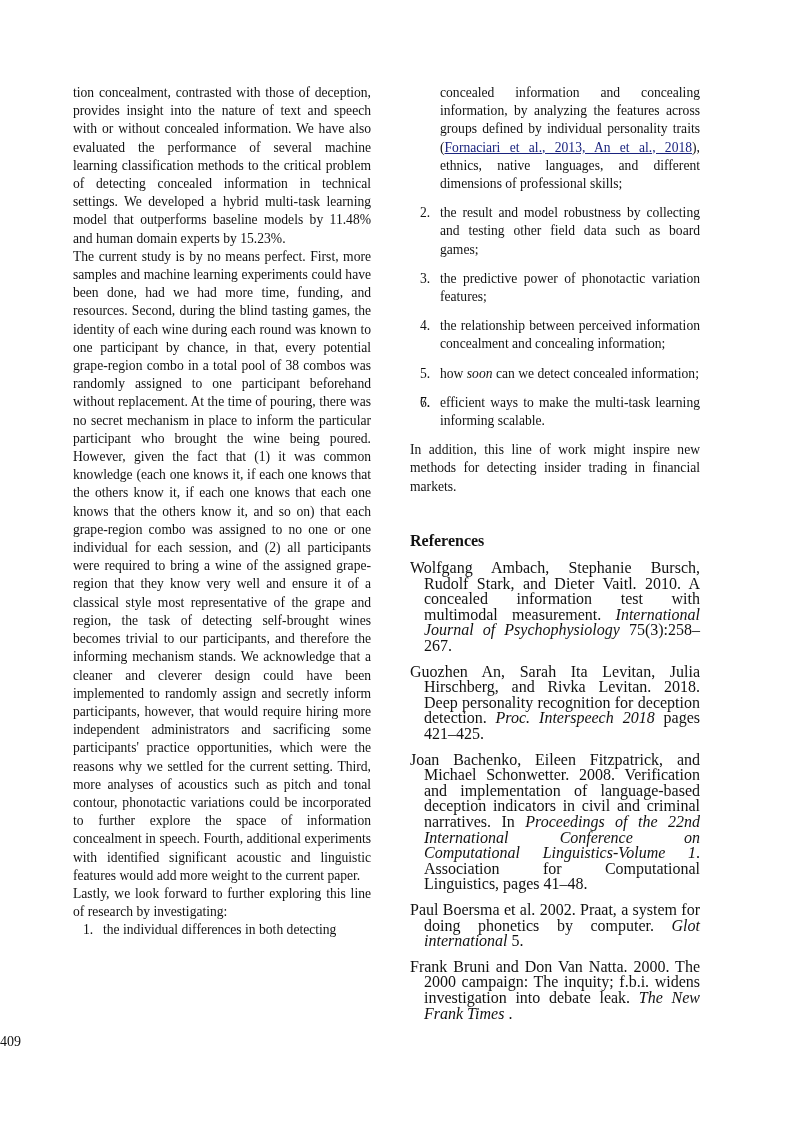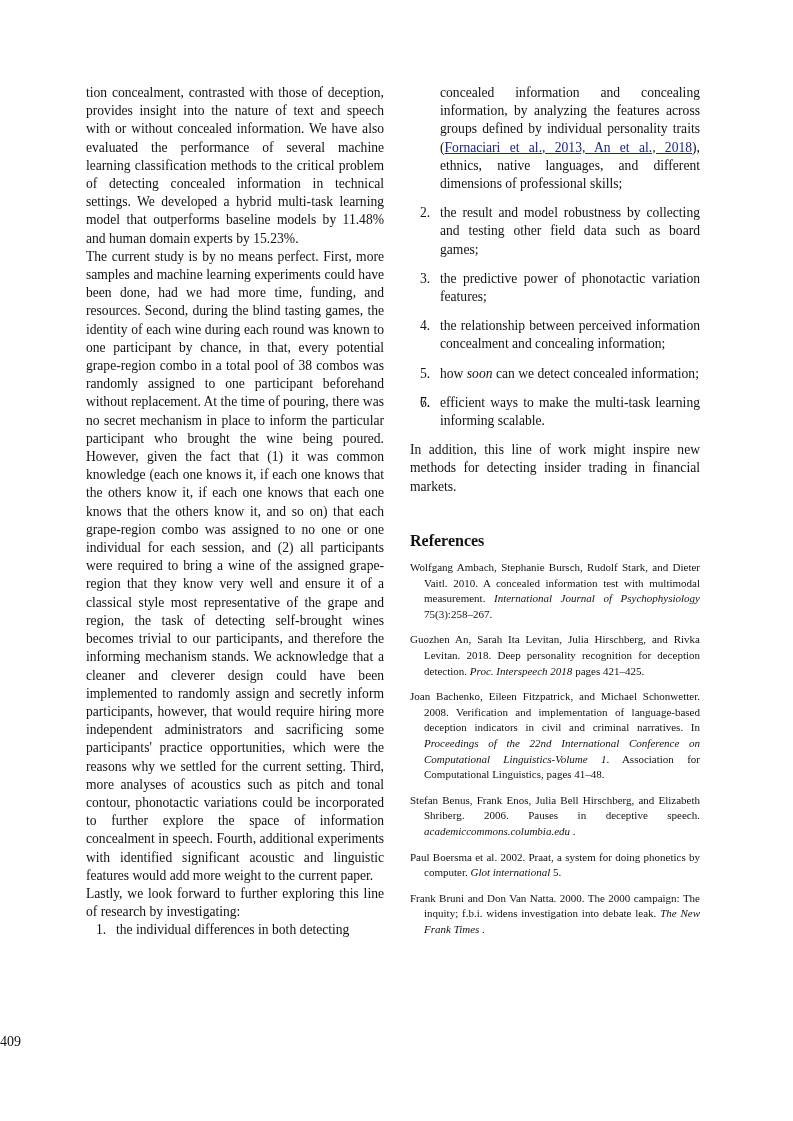--- a/index.html
+++ b/index.html
@@ -1,31 +1,31 @@
 <!DOCTYPE html>
 <html><head>
 <meta charset="utf-8">
 <style>
   html, body { margin: 0; padding: 0; background: #ffffff; }
   body { width: 793px; height: 1121px; position: relative; overflow: hidden;
          font-family: "Liberation Serif", "DejaVu Serif", serif; color: #111; }
   .col { position: absolute; top: 84px; width: 298px; font-size: 13.6px; line-height: 18.2px; }
-  .col-left { left: 86px; }
+  .col-left { left: 73px; }
   .col-right { left: 410px; width: 290px; }
   .para { margin: 0; text-align: justify; hyphens: manual; }
   ol.future { margin: 0; padding: 0; list-style: none; }
   ol.future li { position: relative; padding-left: 30px; text-align: justify; margin-bottom: 11px; }
   ol.future li .num { position: absolute; left: 10px; top: 0; }
   .left-list { margin-top: 14px; }
   .left-list li { padding-left: 32px; }
   .cont { padding-left: 30px; text-align: justify; margin-bottom: 11px; }
   .cite { color: #1a237e; text-decoration: underline; }
   em { font-style: italic; }
   h2.refs { font-size: 16px; font-weight: bold; margin: 36px 0 10px 0; }
-  .ref { font-size: 11px; line-height: 15.6px; text-align: justify; padding-left: 14px; text-indent: -14px; margin-bottom: 10px; }
+  .ref { font-size: 16px; line-height: 15.6px; text-align: justify; padding-left: 14px; text-indent: -14px; margin-bottom: 10px; }
   .pagenum { position: absolute; top: 1034px; left: 0; width: 793px; text-align: left; font-size: 14px; }
 </style>
 </head>
 <body>
 
 <div class="col col-left">
   <p class="para">tion concealment, contrasted with those of deception, provides insight into the nature of text and speech with or without concealed information. We have also evaluated the performance of several machine learning classification methods to the critical problem of detecting concealed information in technical settings. We developed a hybrid multi-task learning model that outperforms baseline models by 11.48% and human domain experts by 15.23%.</p>
   <p class="para">The current study is by no means perfect. First, more samples and machine learning experiments could have been done, had we had more time, funding, and resources. Second, during the blind tasting games, the identity of each wine during each round was known to one participant by chance, in that, every potential grape-region combo in a total pool of 38 combos was randomly assigned to one participant beforehand without replacement. At the time of pouring, there was no secret mechanism in place to inform the particular participant who brought the wine being poured. However, given the fact that (1) it was common knowledge (each one knows it, if each one knows that the others know it, if each one knows that each one knows that the others know it, and so on) that each grape-region combo was assigned to no one or one individual for each session, and (2) all participants were required to bring a wine of the assigned grape-region that they know very well and ensure it of a classical style most representative of the grape and region, the task of detecting self-brought wines becomes trivial to our participants, and therefore the informing mechanism stands. We acknowledge that a cleaner and cleverer design could have been implemented to randomly assign and secretly inform participants, however, that would require hiring more independent administrators and sacrificing some participants' practice opportunities, which were the reasons why we settled for the current setting. Third, more analyses of acoustics such as pitch and tonal contour, phonotactic variations could be incorporated to further explore the space of information concealment in speech. Fourth, additional experiments with identified significant acoustic and linguistic features would add more weight to the current paper.</p>
   <p class="para">Lastly, we look forward to further exploring this line of research by investigating:</p>
   <ol class="future left-list">
@@ -46,19 +46,18 @@
     <li><span class="num">6.</span></li>
     <li><span class="num">7.</span><span>efficient ways to make the multi-task learning informing scalable.</span></li>
   </ol>
   <p class="para">In addition, this line of work might inspire new methods for detecting insider trading in financial markets.</p>
 
   <h2 class="refs">References</h2>
   <div>
     <div class="ref"><span>Wolfgang Ambach, Stephanie Bursch, Rudolf Stark, and Dieter Vaitl. 2010. A concealed information test with multimodal measurement. </span><em>International Journal of Psychophysiology</em><span> 75(3):258–267.</span></div>
     <div class="ref"><span>Guozhen An, Sarah Ita Levitan, Julia Hirschberg, and Rivka Levitan. 2018. Deep personality recognition for deception detection. </span><em>Proc. Interspeech 2018</em><span> pages 421–425.</span></div>
     <div class="ref"><span>Joan Bachenko, Eileen Fitzpatrick, and Michael Schonwetter. 2008. Verification and implementation of language-based deception indicators in civil and criminal narratives. In </span><em>Proceedings of the 22nd International Conference on Computational Linguistics-Volume 1</em><span>. Association for Computational Linguistics, pages 41–48.</span></div>
-    <div class="ref"><span>Stefan Benus, Frank Enos, Julia Bell Hirschberg, and Elizabeth Shriberg. 2006. Pauses in deceptive speech. </span><em>academiccommons.columbia.edu</em><span> .</span></div>
     <div class="ref"><span>Paul Boersma et al. 2002. Praat, a system for doing phonetics by computer. </span><em>Glot international</em><span> 5.</span></div>
     <div class="ref"><span>Frank Bruni and Don Van Natta. 2000. The 2000 campaign: The inquity; f.b.i. widens investigation into debate leak. </span><em>The New Frank Times</em><span> .</span></div>
   </div>
 </div>
 
 <div class="pagenum">409</div>
 
 </body></html>

